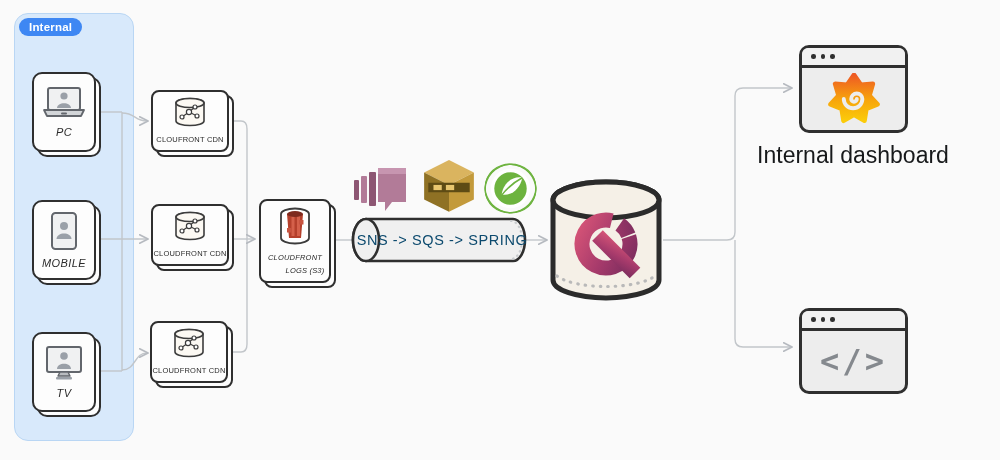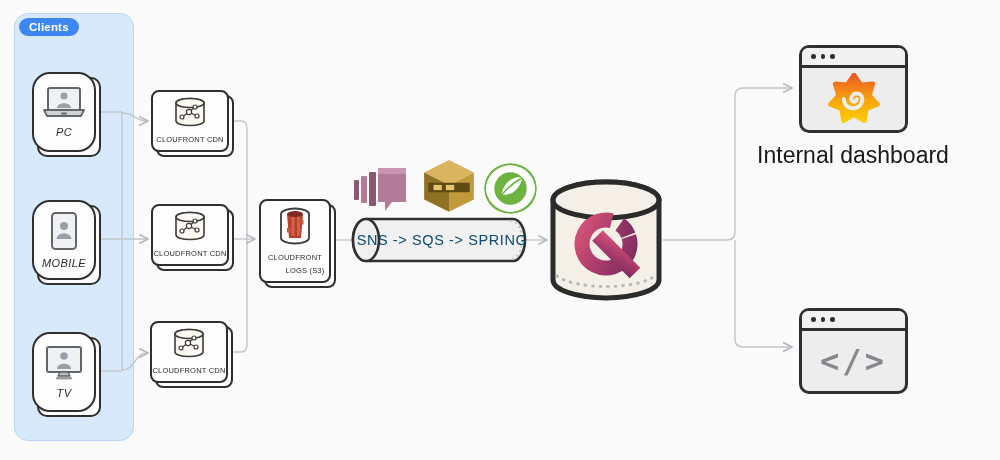--- a/index.html
+++ b/index.html
@@ -10,21 +10,21 @@
                border:1.5px solid #b9d6f4;border-radius:14px;z-index:1;box-sizing:border-box;}
   .clients-badge{position:absolute;left:19px;top:18px;background:#3e87f3;color:#fff;font-weight:bold;
                  font-size:11.5px;padding:3px 10px;border-radius:9px;z-index:4;letter-spacing:.2px;}
   
   .wires{position:absolute;left:0;top:0;z-index:2;}
   
   .node{position:absolute;z-index:3;}
   .node .back{position:absolute;left:5px;top:5px;width:100%;height:100%;background:#fdfdfd;
               border:2px solid #2f2f2f;border-radius:10px;box-sizing:border-box;}
   .node .card{position:relative;width:100%;height:100%;background:#fdfdfd;border:2px solid #2f2f2f;
-              border-radius:18px;box-sizing:border-box;display:flex;flex-direction:column;
+              border-radius:10px;box-sizing:border-box;display:flex;flex-direction:column;
               align-items:center;justify-content:center;gap:7px;}
   .node.small .back,.node.small .card{border-radius:8px;}
   .dev-label{font-size:11px;font-style:italic;color:#2b2b2b;letter-spacing:.4px;}
   .cdn-label{font-size:7.5px;color:#2b2b2b;letter-spacing:.2px;font-weight:500;text-align:center;line-height:1.4;}
   
   .pipe-svg{position:absolute;left:345px;top:216px;z-index:3;}
   .pipe-label{position:absolute;left:358px;top:218px;width:168px;height:44px;display:flex;
               align-items:center;justify-content:center;font-size:14.5px;color:#0c4a6e;
               letter-spacing:.6px;z-index:4;white-space:nowrap;}
   .pipe-icons{position:absolute;z-index:3;}
@@ -68,21 +68,21 @@
       <path d="M331,240 H352"></path>
 
       <path d="M526,240 H546" marker-end="url(#arr)"></path>
 
       <path d="M663,240 H727 Q735,240 735,232 V96 Q735,88 743,88 H791" marker-end="url(#arr)"></path>
       <path d="M735,240 V339 Q735,347 743,347 H791" marker-end="url(#arr)"></path>
     </g>
   </svg>
 
   <div class="clients-box"></div>
-  <div class="clients-badge">Clients</div>
+  <div class="clients-badge">Internal</div>
 
   <div class="node" style="left:32px;top:72px;width:64px;height:80px;">
     <div class="back"></div>
     <div class="card">
       <svg width="44" height="32" viewBox="0 0 44 32">
         <rect x="6" y="1" width="32" height="22" rx="2" fill="#f0f1f2" stroke="#62666c" stroke-width="2"></rect>
         <circle cx="22" cy="9" r="3.6" fill="#9aa0a8"></circle>
         <path d="M15,21 C15,14.5 29,14.5 29,21 Z" fill="#9aa0a8"></path>
         <path d="M2,23 H42 L39,29 H5 Z" fill="#d2d5d8" stroke="#62666c" stroke-width="1.8" stroke-linejoin="round"></path>
         <rect x="19" y="25.5" width="6" height="2" rx="1" fill="#62666c"></rect>
@@ -170,21 +170,21 @@
         </g>
         <circle cx="17" cy="16" r="2.6" fill="#fff" stroke="#3c3c3c" stroke-width="1.2"></circle>
         <circle cx="10" cy="21" r="2" fill="#fff" stroke="#3c3c3c" stroke-width="1.2"></circle>
         <circle cx="25" cy="20" r="2" fill="#fff" stroke="#3c3c3c" stroke-width="1.2"></circle>
         <circle cx="23" cy="11" r="2" fill="#fff" stroke="#3c3c3c" stroke-width="1.2"></circle>
       </svg>
       <span class="cdn-label">CLOUDFRONT CDN</span>
     </div>
   </div>
 
-  <div class="node small" style="left:259px;top:199px;width:72px;height:84px;">
+  <div class="node small" style="left:259px;top:199px;width:72px;height:84px;font-style:italic;">
     <div class="back"></div>
     <div class="card">
       <svg width="36" height="40" viewBox="0 0 36 40">
         <path d="M4,8 A14,5.5 0 0 1 32,8 V32 A14,5.5 0 0 1 4,32 Z" fill="#fff" stroke="#3c3c3c" stroke-width="1.8"></path>
         <path d="M10,8 H26 L24,32 H12 Z" fill="#b5402c"></path>
         <rect x="14.5" y="10" width="3" height="20" fill="#d4604a"></rect>
         <rect x="20" y="10" width="3" height="20" fill="#d4604a"></rect>
         <path d="M10,8 A8,3 0 0 0 26,8 A8,3 0 0 0 10,8 Z" fill="#7e2a1e"></path>
         <rect x="22" y="14" width="4.5" height="4.5" fill="#c85440"></rect>
         <rect x="10" y="22" width="4.5" height="4.5" fill="#c85440"></rect>

